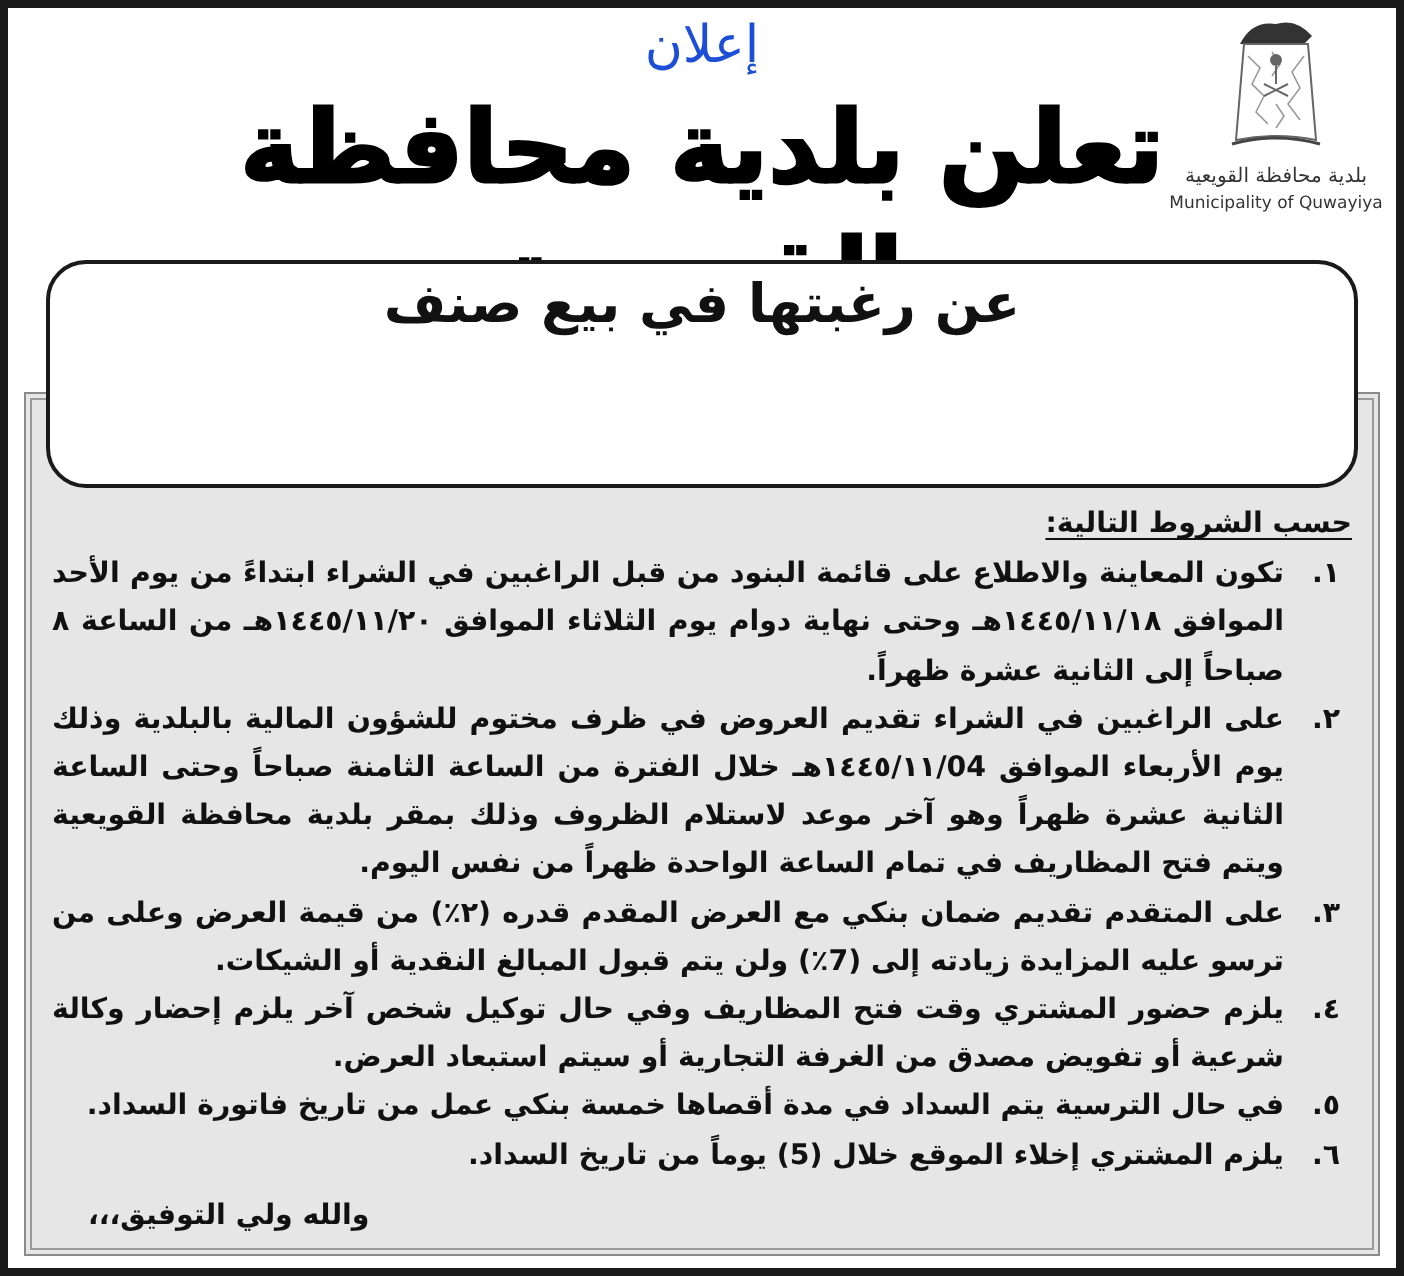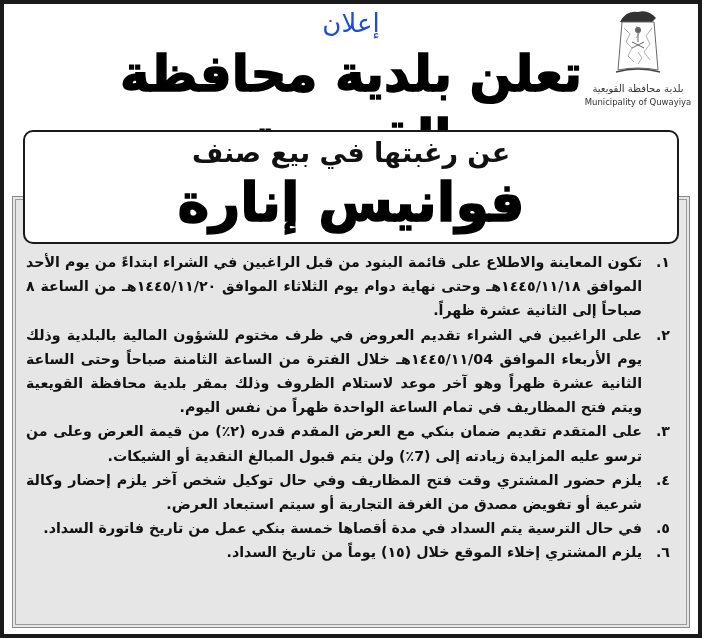--- a/index.html
+++ b/index.html
@@ -37,21 +37,21 @@
     
     .panel {
       position: absolute; left: 8px; right: 8px; top: 192px; bottom: 6px;
       background: #e6e6e6;
       border: 1px solid #8a8a8a;
       box-shadow: inset 0 0 0 2px #e6e6e6, inset 0 0 0 3px #9a9a9a;
     }
     
     .title-box {
       position: absolute; left: 19px; right: 19px; top: 126px; height: 114px;
-      background: #ffffff; border: 2px solid #1a1a1a; border-radius: 10px; box-sizing: border-box;
+      background: #ffffff; border: 2px solid #1a1a1a; border-radius: 20px; box-sizing: border-box;
       text-align: center; direction: rtl;
     }
     .title-box .sub {
       margin-top: 4px; font-weight: bold; font-size: 27px; line-height: 34px; color: #111;
     }
     .title-box .main {
       font-weight: bold; font-size: 54px; line-height: 66px; color: #000; letter-spacing: 6px;
       -webkit-text-stroke: 1.5px #000;
     }
     
@@ -88,24 +88,24 @@
   <div class="announce">
     <span>إعلان</span>
   </div>
 
   <div class="headline">تعلن بلدية محافظة القويعية</div>
 
   <div class="panel"></div>
 
   <div class="title-box">
     <div class="sub">عن رغبتها في بيع صنف</div>
-    <div class="main">فوانيس إنارة</div>
   </div>
 
   <div class="conditions">
+    <div class="cond-heading">حسب الشروط التالية:</div>
 
     <div class="cond-item">
       <span class="cond-num">١.</span>
       <span class="cond-text">تكون المعاينة والاطلاع على قائمة البنود من قبل الراغبين في الشراء ابتداءً من يوم الأحد الموافق ١٤٤٥/١١/١٨هـ وحتى نهاية دوام يوم الثلاثاء الموافق ١٤٤٥/١١/٢٠هـ من الساعة ٨ صباحاً إلى الثانية عشرة ظهراً.</span>
     </div>
     <div class="cond-item">
       <span class="cond-num">٢.</span>
       <span class="cond-text">على الراغبين في الشراء تقديم العروض في ظرف مختوم للشؤون المالية بالبلدية وذلك يوم الأربعاء الموافق ١٤٤٥/١١/04هـ خلال الفترة من الساعة الثامنة صباحاً وحتى الساعة الثانية عشرة ظهراً وهو آخر موعد لاستلام الظروف وذلك بمقر بلدية محافظة القويعية ويتم فتح المظاريف في تمام الساعة الواحدة ظهراً من نفس اليوم.</span>
     </div>
     <div class="cond-item">
@@ -115,17 +115,18 @@
     <div class="cond-item">
       <span class="cond-num">٤.</span>
       <span class="cond-text">يلزم حضور المشتري وقت فتح المظاريف وفي حال توكيل شخص آخر يلزم إحضار وكالة شرعية أو تفويض مصدق من الغرفة التجارية أو سيتم استبعاد العرض.</span>
     </div>
     <div class="cond-item">
       <span class="cond-num">٥.</span>
       <span class="cond-text">في حال الترسية يتم السداد في مدة أقصاها خمسة بنكي عمل من تاريخ فاتورة السداد.</span>
     </div>
     <div class="cond-item">
       <span class="cond-num">٦.</span>
-      <span class="cond-text">يلزم المشتري إخلاء الموقع خلال (١٥) يوماً من تاريخ السداد.</span>
+      <span class="cond-text">يلزم المشتري إخلاء الموقع خلال (5) يوماً من تاريخ السداد.</span>
     </div>
   </div>
 
+  <div class="closing">والله ولي التوفيق،،،</div>
 </div>
 
 </body></html>

